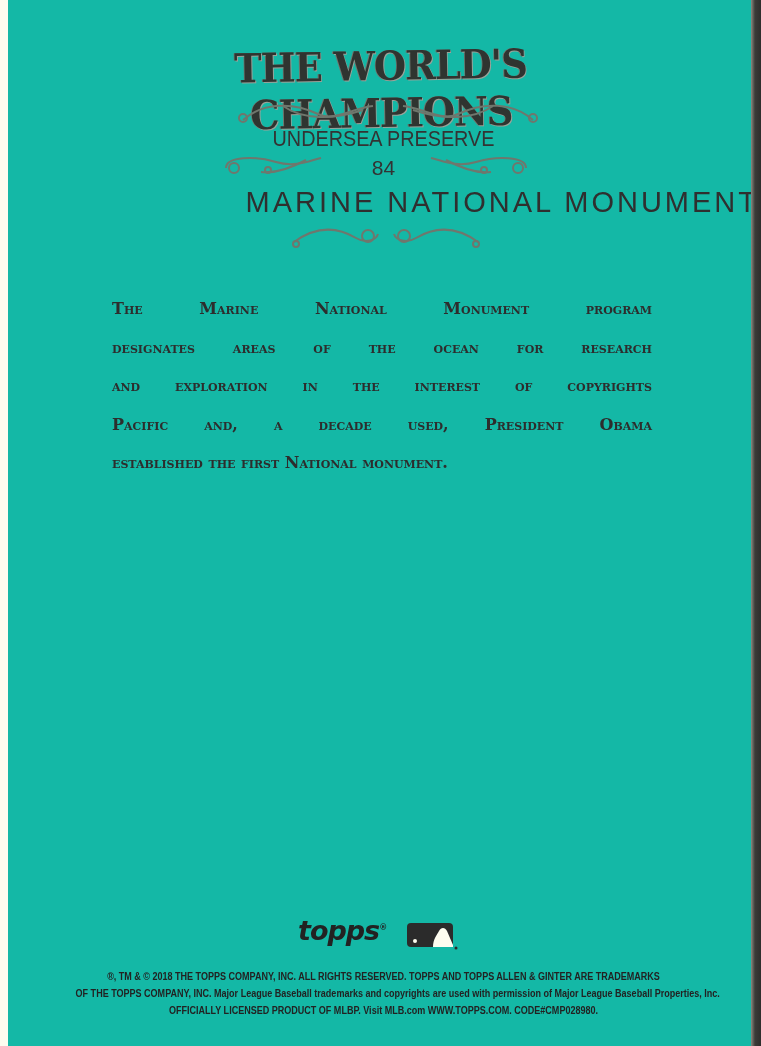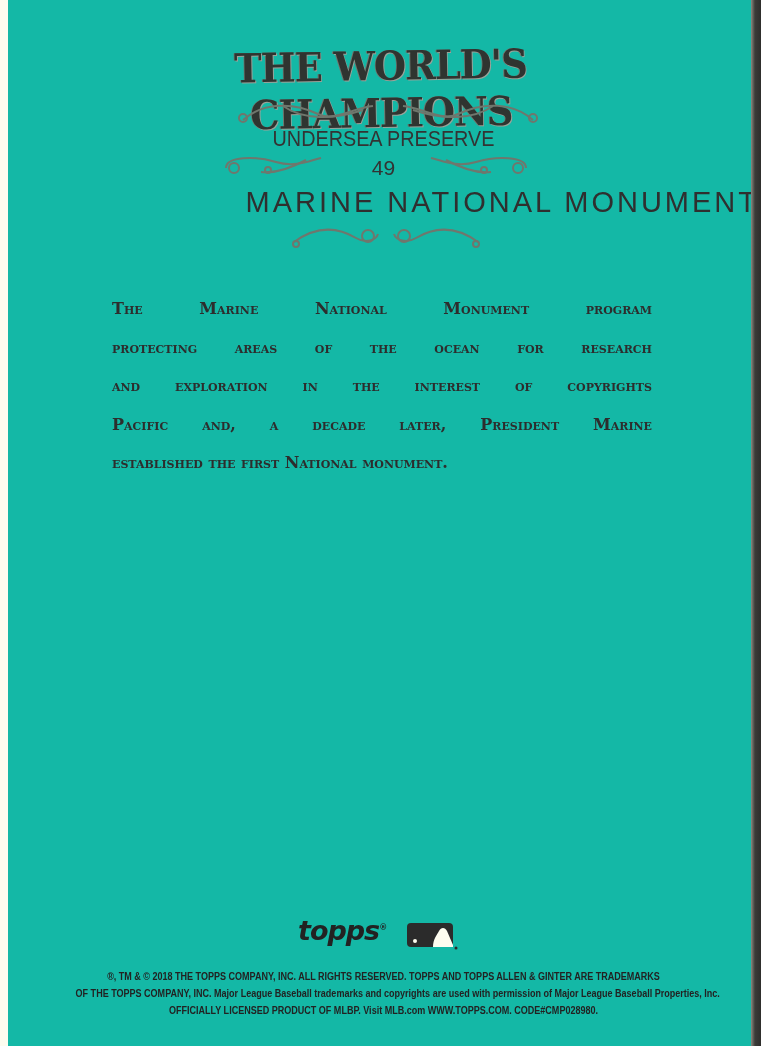--- a/index.html
+++ b/index.html
@@ -86,21 +86,21 @@
   <div class="subtitle">UNDERSEA PRESERVE</div>
 
   <svg class="orn" style="left:208px;top:150px" width="110" height="30" viewBox="0 0 110 30">
     <g fill="none" stroke="#6f776d" stroke-width="2">
       <path d="M10 18 C 10 6, 40 6, 60 12 C 80 18, 95 10, 105 8"></path>
       <circle cx="18" cy="18" r="5"></circle>
       <path d="M45 22 C 60 24, 75 18, 90 10"></path>
       <circle cx="52" cy="20" r="3"></circle>
     </g>
   </svg>
-  <div class="num">49</div>
+  <div class="num">84</div>
   <svg class="orn" style="left:418px;top:150px" width="110" height="30" viewBox="0 0 110 30">
     <g fill="none" stroke="#6f776d" stroke-width="2">
       <path d="M100 18 C 100 6, 70 6, 50 12 C 30 18, 15 10, 5 8"></path>
       <circle cx="92" cy="18" r="5"></circle>
       <path d="M65 22 C 50 24, 35 18, 20 10"></path>
       <circle cx="58" cy="20" r="3"></circle>
     </g>
   </svg>
 
   <div class="name">MARINE NATIONAL MONUMENT</div>
@@ -111,23 +111,23 @@
       <circle cx="82" cy="14" r="6"></circle>
       <circle cx="10" cy="22" r="3"></circle>
       <path d="M192 20 C 170 4, 150 4, 130 16 C 120 22, 110 18, 108 12"></path>
       <circle cx="118" cy="14" r="6"></circle>
       <circle cx="190" cy="22" r="3"></circle>
     </g>
   </svg>
 
   <div class="body-text">
     <span class="line">The Marine National Monument program</span>
-    <span class="line">protecting areas of the ocean for research</span>
+    <span class="line">designates areas of the ocean for research</span>
     <span class="line">and exploration in the interest of copyrights</span>
-    <span class="line">Pacific and, a decade later, President Marine</span>
+    <span class="line">Pacific and, a decade used, President Obama</span>
     <span class="line last">established the first National monument.</span>
   </div>
 
   <div class="logos">
     <div class="topps"><span>topps</span><sup>®</sup></div>
     <svg class="mlb" width="52" height="30" viewBox="0 0 52 30">
       <rect x="0" y="2" width="46" height="24" rx="4" fill="#2b2b2b"></rect>
       <path d="M26 26 C 26 18, 30 14, 32 10 C 34 6, 38 6, 40 10 L 46 24 L 46 26 Z" fill="#fefdf0"></path>
       <circle cx="8" cy="20" r="2" fill="#fefdf0"></circle>
       <circle cx="49" cy="27" r="1.5" fill="#2b2b2b"></circle>

